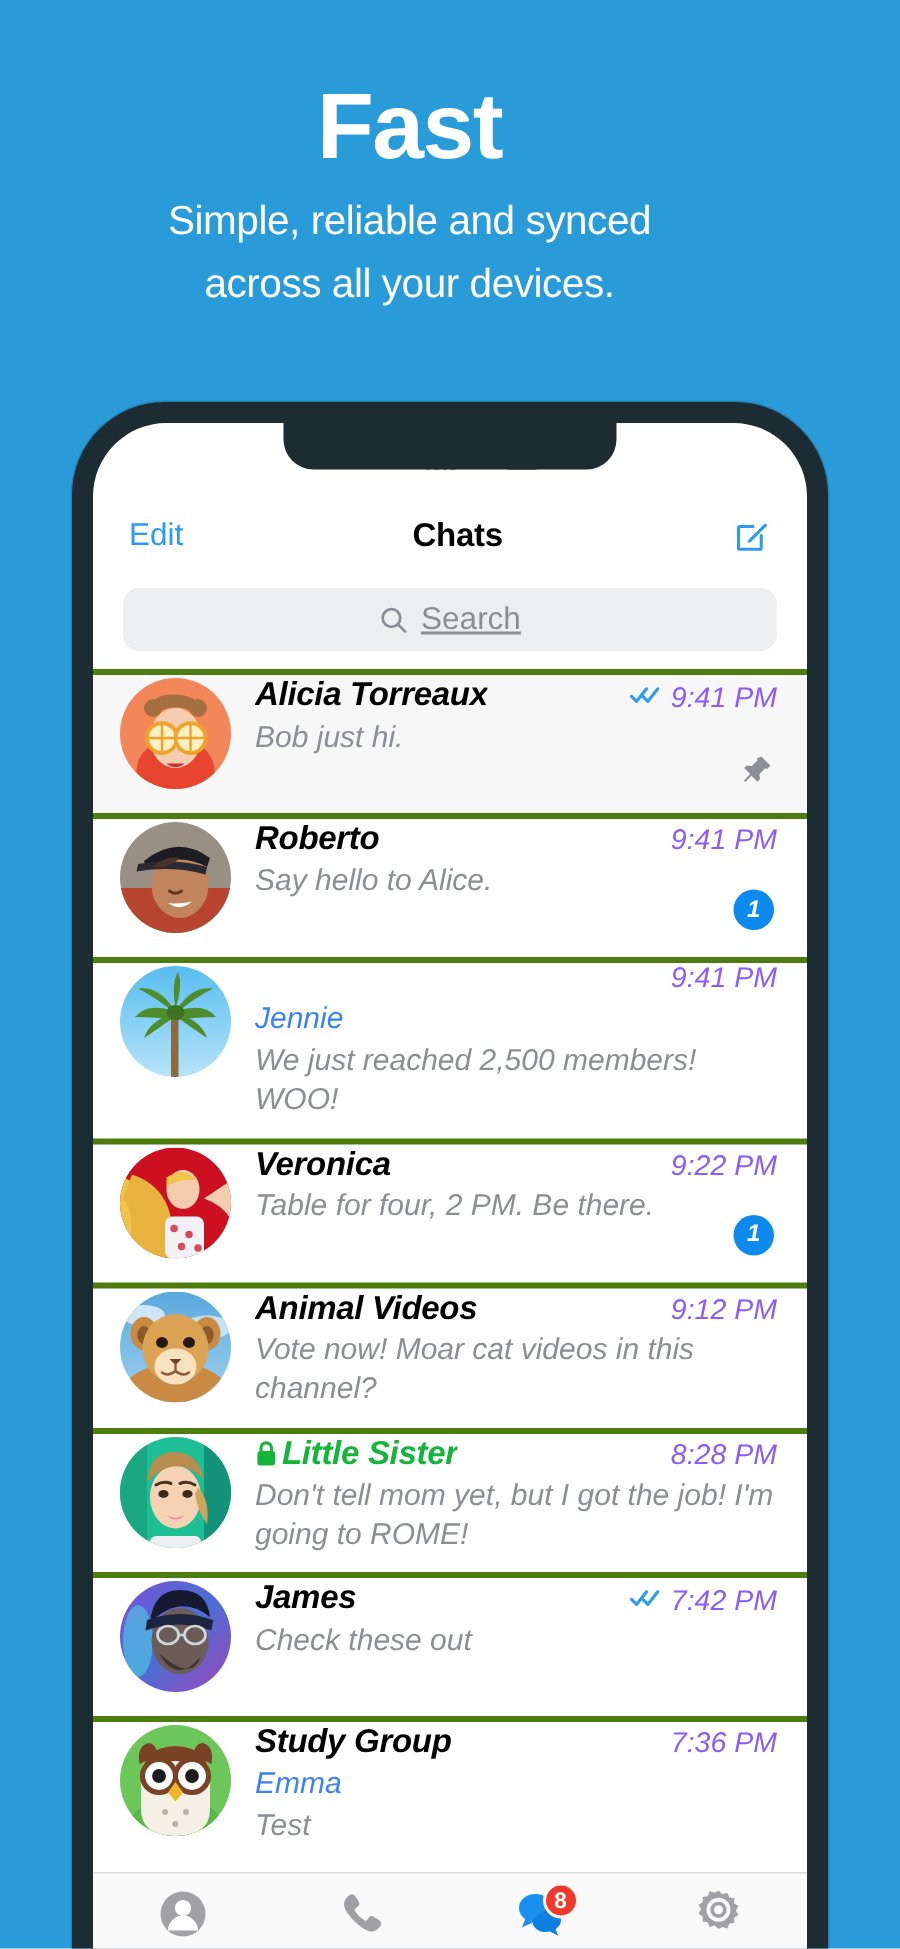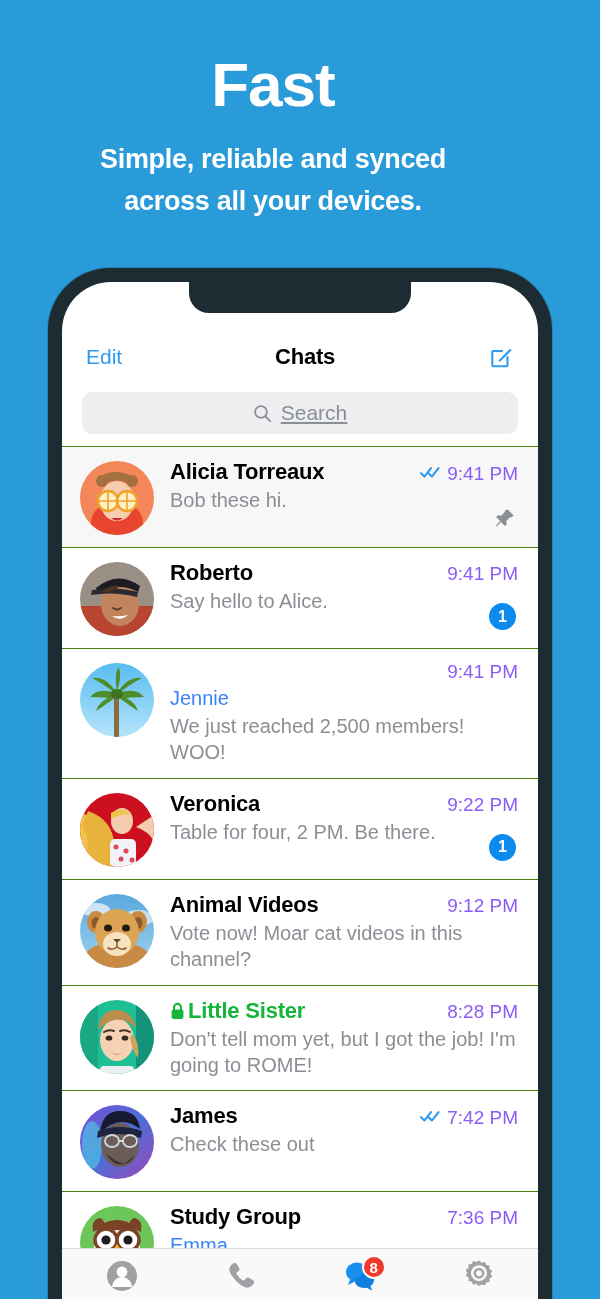--- a/index.html
+++ b/index.html
@@ -10,21 +10,21 @@
   }
   body { background: #2a9bd9; position: relative; }
 
   
   .promo { width: 546px; padding-top: 52px; text-align: center; }
   .promo-title {
     font-size: 62px; font-weight: bold; color: #ffffff;
     letter-spacing: -1px; line-height: 1.05;
   }
   .promo-sub {
-    margin-top: 22px; font-size: 27px; font-weight: bold; color: #ffffff;
+    margin-top: 10px; font-size: 27px; font-weight: normal; color: #ffffff;
     line-height: 1.55; letter-spacing: -0.3px;
   }
 
   
   .phone {
     position: absolute; left: 48px; top: 268px;
     width: 504px; height: 1090px;
     background: #1d2b33;
     border-radius: 62px;
     padding: 14px;
@@ -79,22 +79,22 @@
   .searchwrap { padding: 8px 20px 12px; background: #fff; }
   .searchbar {
     height: 42px; background: #eceef0; border-radius: 11px;
     display: flex; align-items: center; justify-content: center; gap: 9px;
   }
   .search-ph { font-size: 21px; color: #8b8e94; text-decoration: underline; }
 
   
   .list { background: #fff; }
   .row {
-    position: relative; display: flex; padding: 12px 20px 12px 18px;
-    border-top: 1px solid #4d7c0f; min-height: 96px;
+    position: relative; display: flex; padding: 0 20px 12px 18px;
+    border-top: 4px solid #4d7c0f; min-height: 96px; font-style: italic;
   }
   .row.pinned { background: #f7f7f8; }
   .avatar {
     width: 74px; height: 74px; border-radius: 50%; flex: 0 0 74px;
     overflow: hidden; position: relative; margin-top: 2px;
   }
   .avatar svg { display: block; width: 100%; height: 100%; }
   .rowbody { flex: 1; padding-left: 16px; min-width: 0; }
   .rowtop { display: flex; align-items: baseline; }
   .title {
@@ -210,21 +210,21 @@
             <div class="rowtop">
               <div class="title">Alicia Torreaux</div>
               <div class="meta">
                 <span><svg class="ticks" viewBox="0 0 22 14">
                     <path d="M1 8.2 4.4 11.6 11 3.2" stroke="#2e9bf0" stroke-width="2.1" fill="none" stroke-linecap="round" stroke-linejoin="round"></path>
                     <path d="M8.5 8.2 11.9 11.6 18.5 3.2" stroke="#2e9bf0" stroke-width="2.1" fill="none" stroke-linecap="round" stroke-linejoin="round"></path>
                   </svg></span>
                 <div class="time">9:41 PM</div>
               </div>
             </div>
-            <div class="preview">Bob these hi.</div>
+            <div class="preview">Bob just hi.</div>
           </div>
           <svg class="pin" viewBox="0 0 22 22">
             <path d="M13.6 2.4 19.6 8.4l-2.2 2.2-1.2-.5-4 4 .5 3.3-1.7 1.7-4-4-4.2 4.2-.9-.9L6.1 14l-4-4L3.8 8.3l3.3.5 4-4-.5-1.2z" fill="#8b8e94"></path>
           </svg>
         </div>
         <div class="row">
           <div class="avatar">
             <svg viewBox="0 0 74 74">
               <rect width="74" height="74" fill="#9a8f84"></rect>
     <rect y="44" width="74" height="30" fill="#b7452f"></rect>

